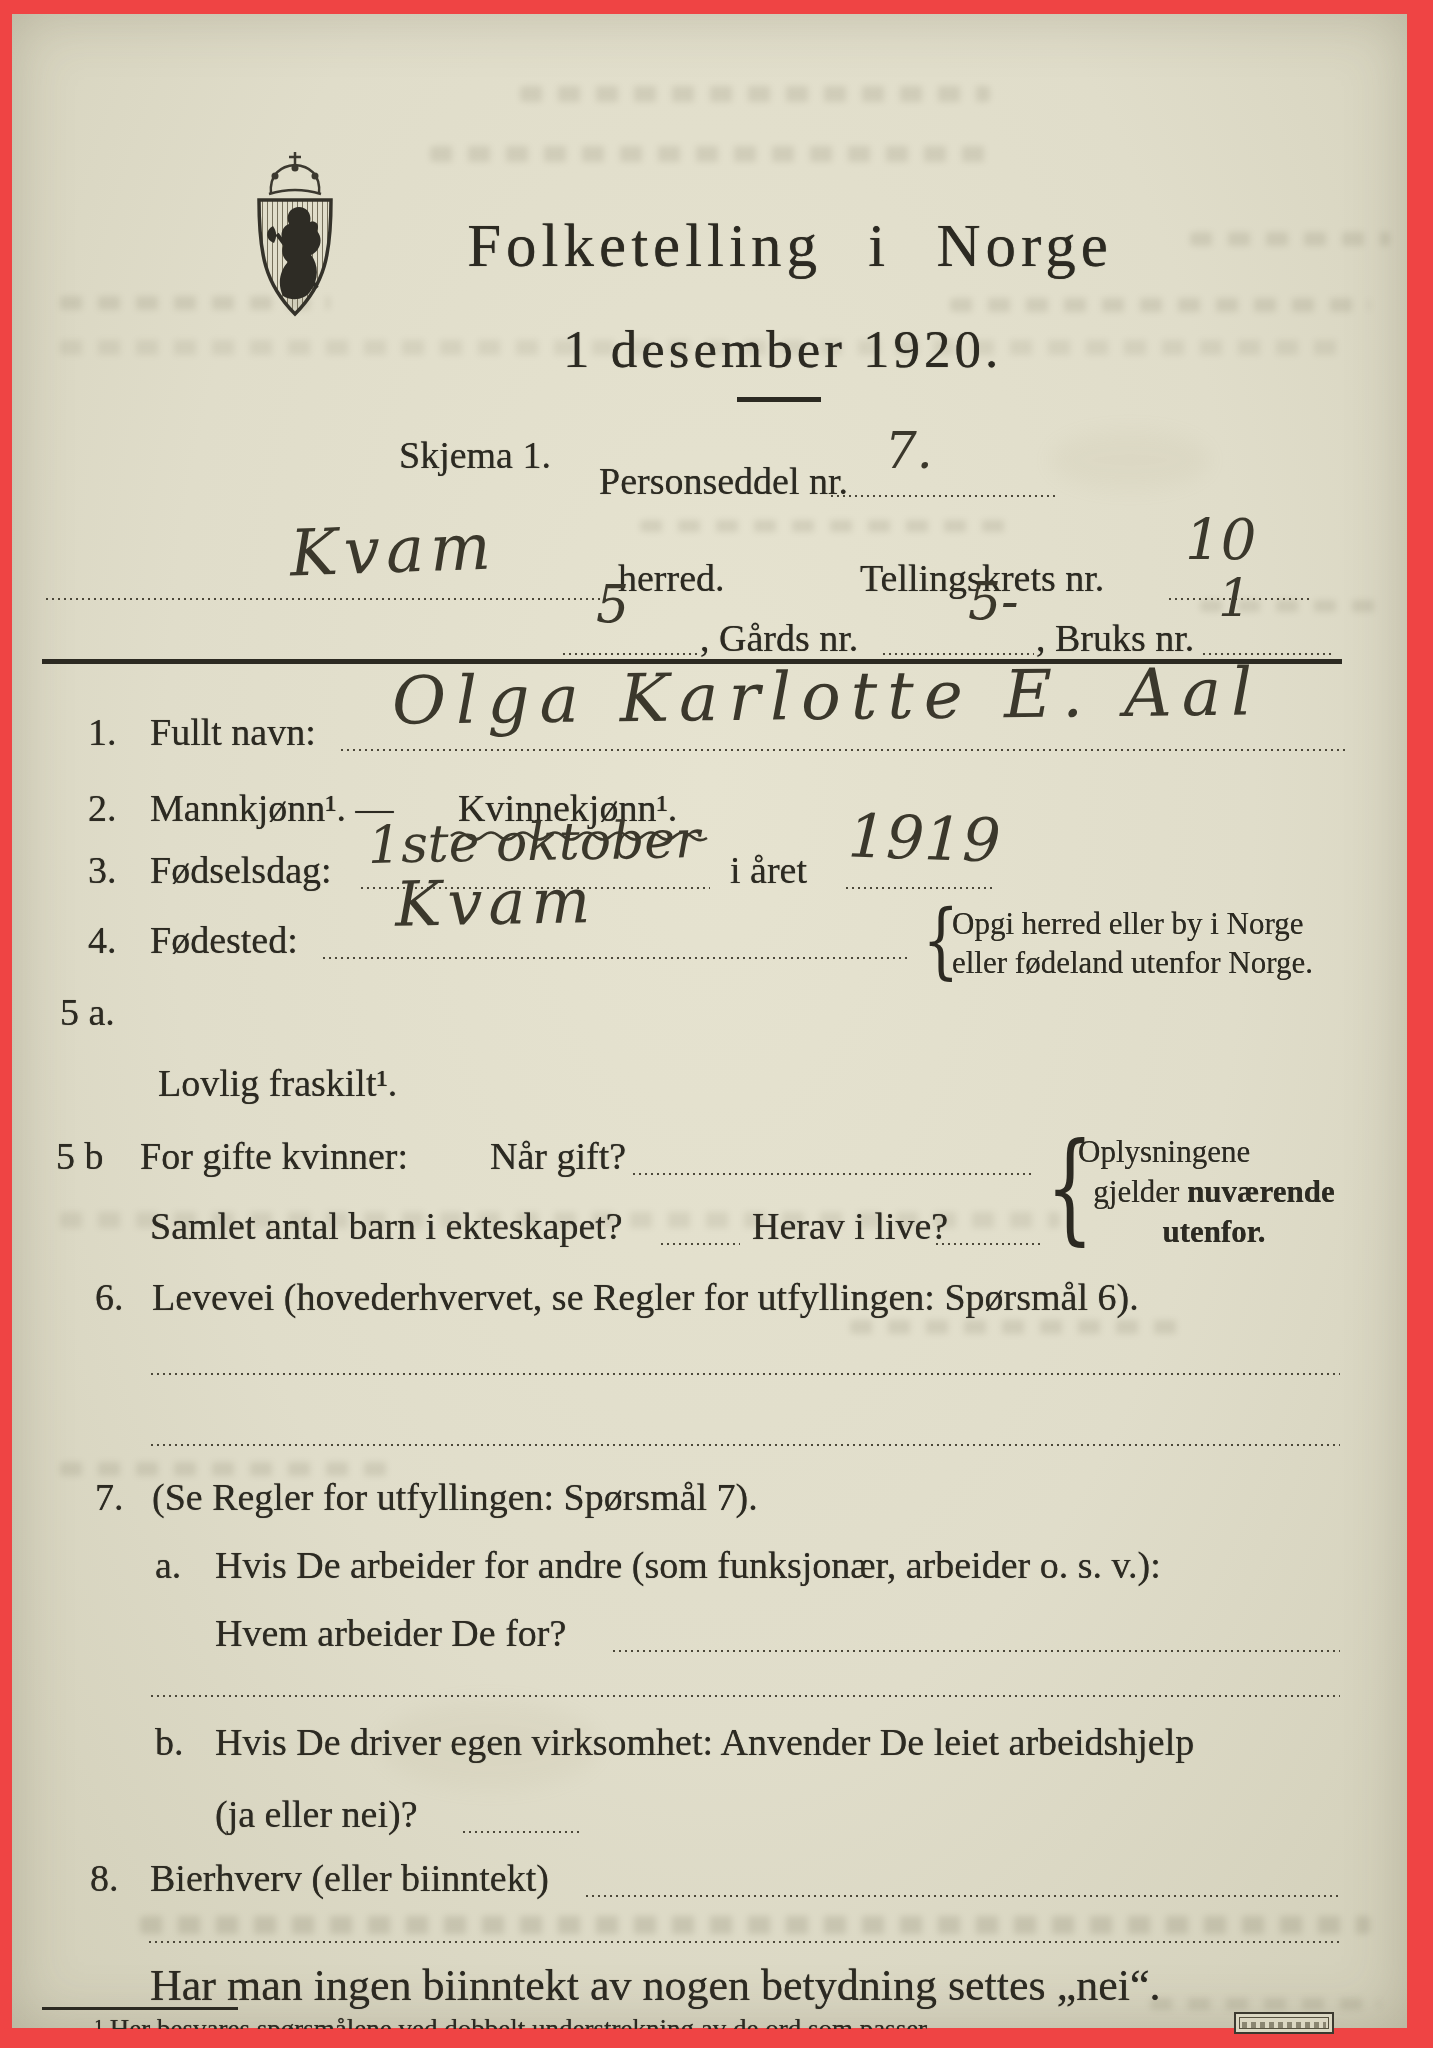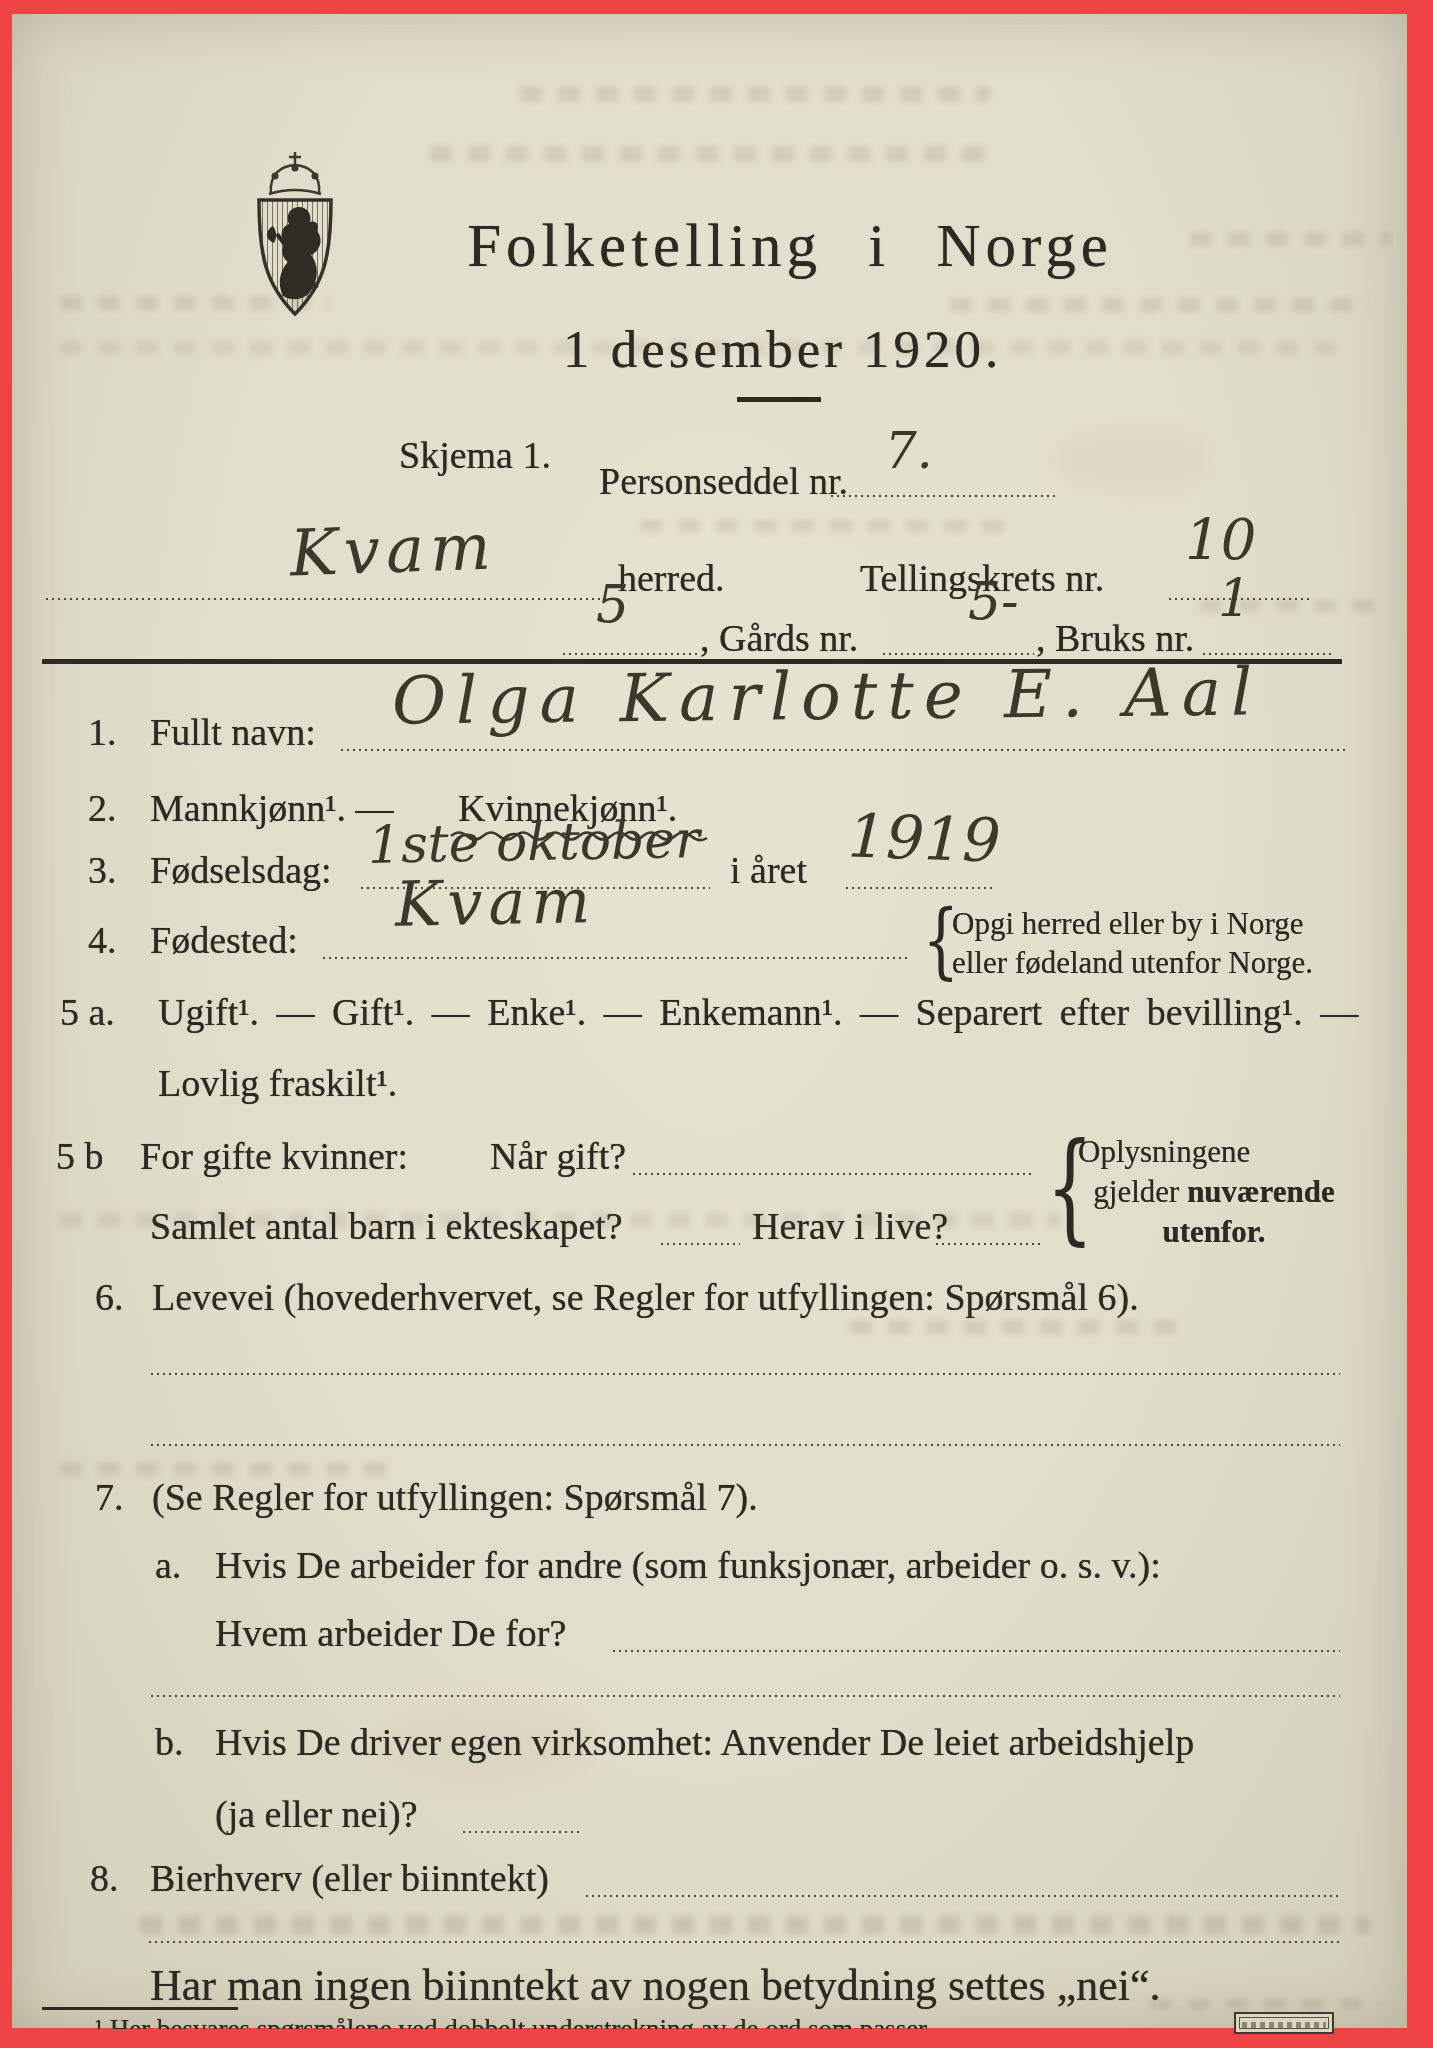--- a/index.html
+++ b/index.html
@@ -124,21 +124,20 @@
 
     <div class="print" style="left:88px;top:920px;">4.</div>
     <div class="print" style="left:150px;top:920px;">Fødested:</div>
     <div class="dotted" style="left:322px;top:956px;width:588px;"></div>
     <div class="hand" style="left:395px;top:872px;font-size:62px;letter-spacing:6px;transform:rotate(-1deg);">Kvam</div>
     <div class="brace" style="left:918px;top:898px;font-size:72px;transform:scale(.8,1.15);">{</div>
     <div class="note" style="left:952px;top:906px;">Opgi herred eller by i Norge</div>
     <div class="note" style="left:952px;top:945px;">eller fødeland utenfor Norge.</div>
 
     <div class="print" style="left:60px;top:992px;">5 a.</div>
-    <div class="print" style="left:158px;top:992px;word-spacing:8px;">Ugift¹. — Gift¹. — Enke¹. — Enkemann¹. — Separert efter bevilling¹. —</div>
     <div class="print" style="left:158px;top:1063px;">Lovlig fraskilt¹.</div>
 
     <div class="print" style="left:56px;top:1136px;">5 b</div>
     <div class="print" style="left:140px;top:1136px;">For gifte kvinner:</div>
     <div class="print" style="left:490px;top:1136px;">Når gift?</div>
     <div class="dotted" style="left:632px;top:1172px;width:400px;"></div>
     <div class="print" style="left:150px;top:1206px;">Samlet antal barn i ekteskapet?</div>
     <div class="dotted" style="left:660px;top:1242px;width:80px;"></div>
     <div class="print" style="left:752px;top:1206px;">Herav i live?</div>
     <div class="dotted" style="left:935px;top:1242px;width:105px;"></div>

